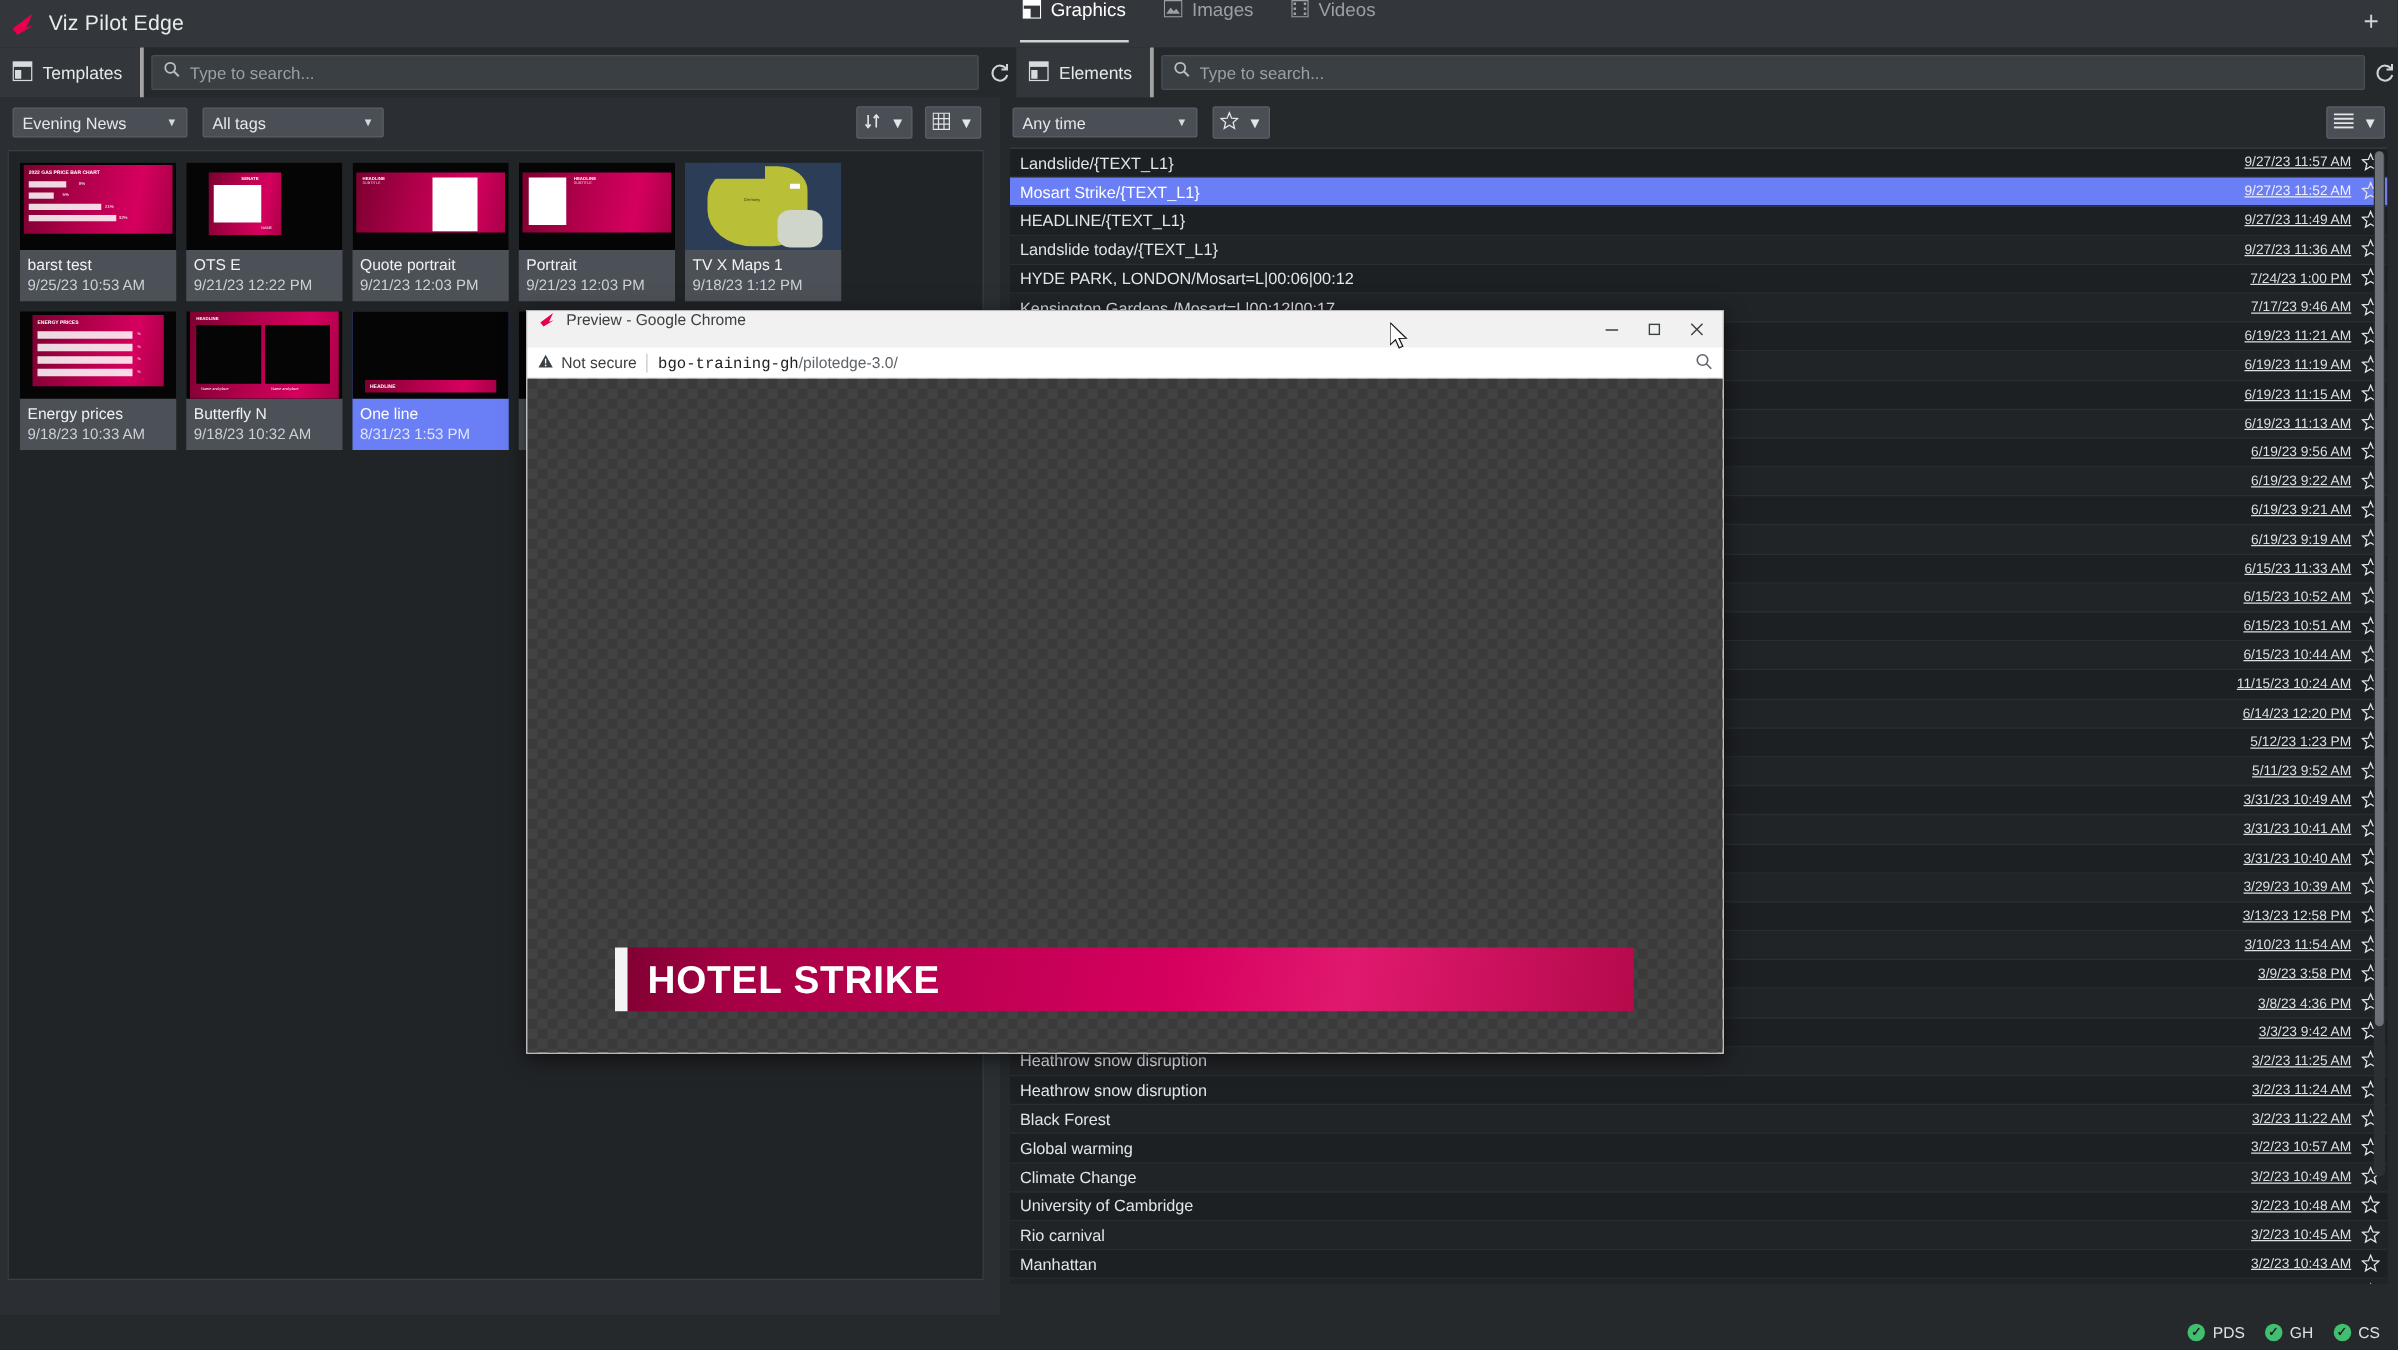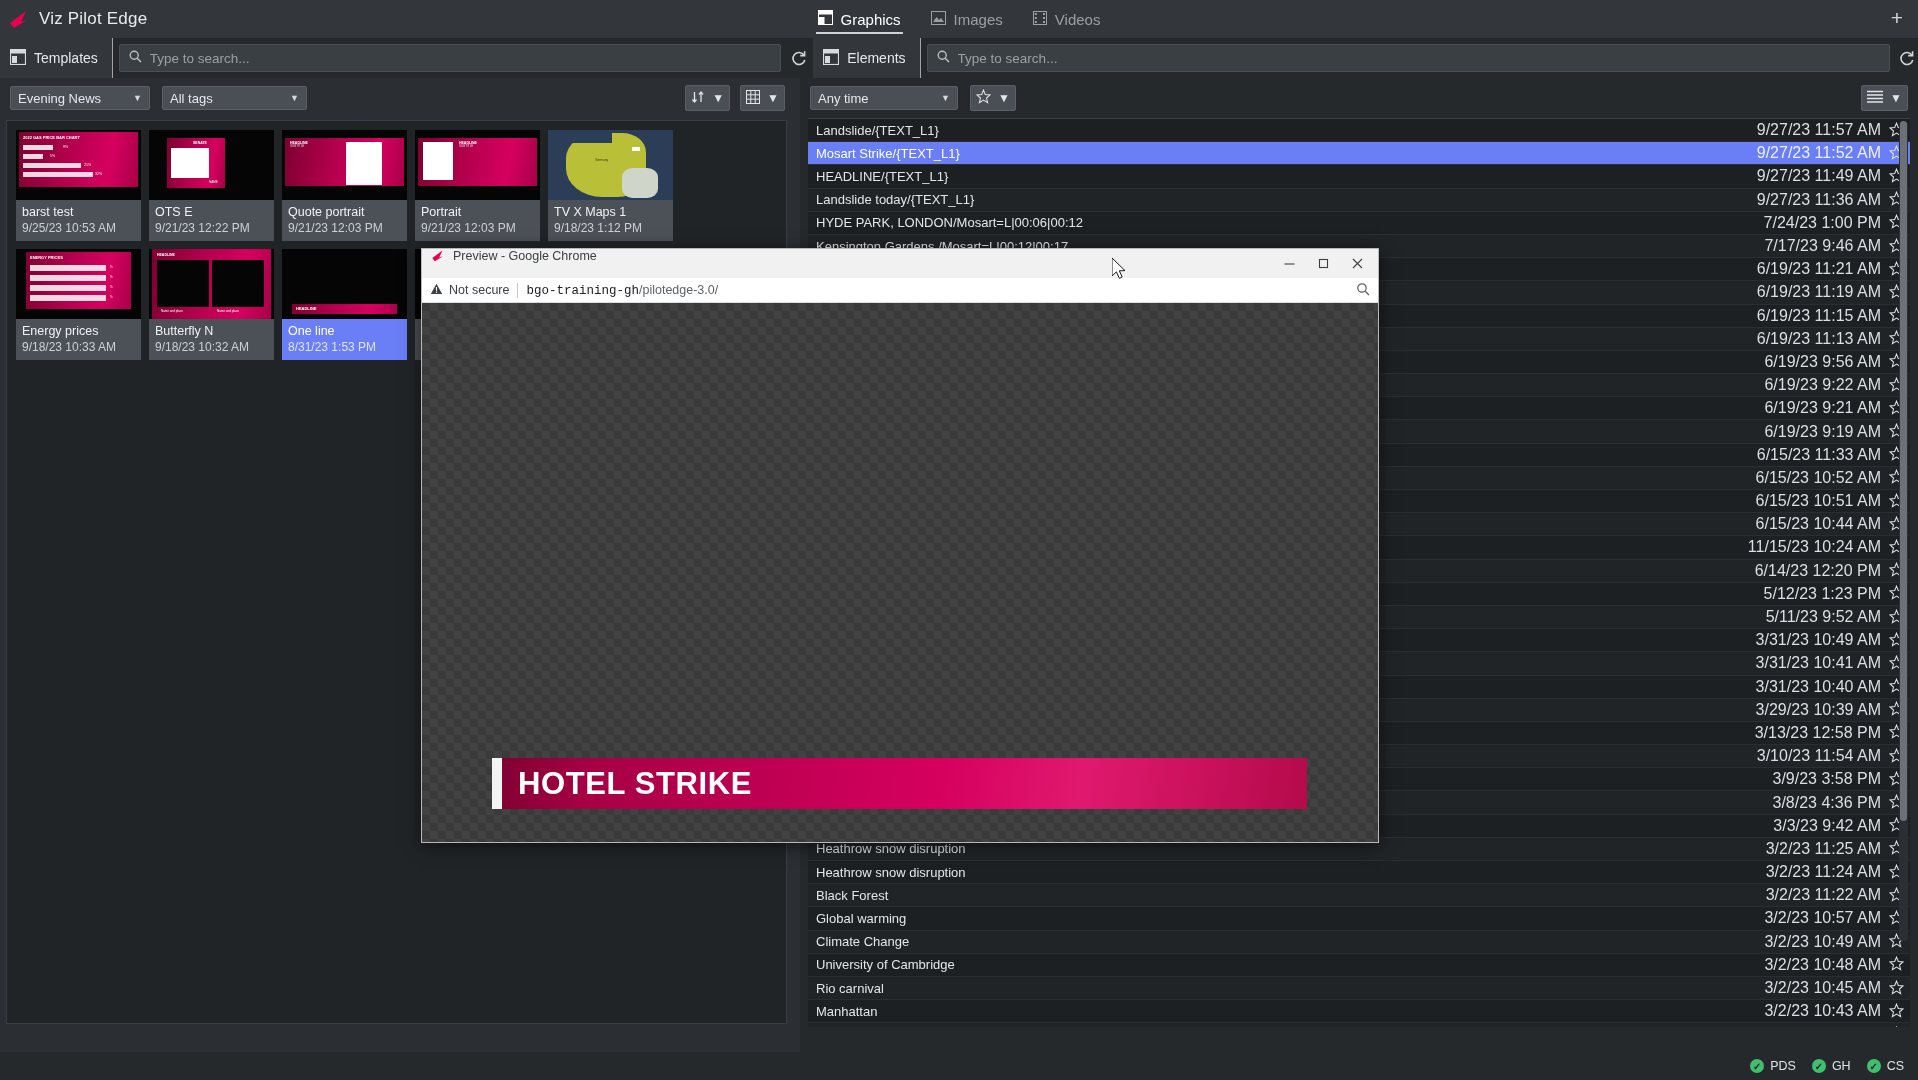--- a/index.html
+++ b/index.html
@@ -22,21 +22,21 @@
   }
   .logo-mark svg { display: block; }
   .app-title { font-size: 17px; color: #e9ebed; margin-left: 9px; letter-spacing: .2px; }
 
   .nav-center {
     position: absolute; left: 0; right: 0; top: 0; height: 38px;
     display: flex; align-items: center; justify-content: center; gap: 26px;
     pointer-events: none;
   }
   .nav-item {
-    display: flex; align-items: center; gap: 8px; height: 38px;
+    display: flex; gap: 8px; height: 38px;
     font-size: 15px; color: #9aa0a6; pointer-events: auto; padding: 0 2px;
     position: relative;
   }
   .nav-item.active { color: #ffffff; }
   .nav-item.active::after {
     content: ""; position: absolute; left: 0; right: 0; bottom: 4px;
     height: 2px; background: #cfd3d6;
   }
   .plus-btn {
     position: absolute; right: 10px; top: 8px; width: 22px; height: 22px;
@@ -45,21 +45,21 @@
 
   
   .toolbar {
     position: absolute; left: 0; top: 38px; width: 1918px; height: 40px;
     background: #26292c; display: flex; align-items: center;
   }
   .panel-tab {
     display: flex; align-items: center; gap: 8px;
     height: 40px; padding: 0 14px 0 10px;
     background: #33373b; font-size: 14px; color: #e6e8ea;
-    border-right: 1px solid #a3a3a3;
+    border-right: 3px solid #a3a3a3;
   }
   .search-wrap {
     flex: 0 0 auto; height: 28px; margin: 0 6px; background: #3a3f44;
     border: 1px solid #4a4f55; border-radius: 2px;
     display: flex; align-items: center; gap: 8px; padding: 0 9px;
   }
   .search-wrap input {
     background: transparent; border: 0; outline: 0; color: #e0e3e6;
     font-size: 13.5px; font-family: "Liberation Sans", sans-serif; width: 100%;
   }
@@ -114,21 +114,21 @@
   }
   .list-scroll { position: relative; }
   .row {
     height: 23.2px; display: flex; align-items: center;
     border-bottom: 1px solid #2a2e32; padding: 0 4px 0 8px;
     font-size: 13px; color: #e3e6e9;
   }
   .row:nth-child(even) { background: #212427; }
   .row.selected { background: #6a7ef5; color: #ffffff; }
   .row-name { flex: 1 1 auto; white-space: nowrap; overflow: hidden; }
-  .row-date { flex: 0 0 auto; font-size: 16px; color: #dcdfe3; margin-right: 8px; }
+  .row-date { flex: 0 0 auto; font-size: 11px; color: #dcdfe3; margin-right: 8px; text-decoration: underline; }
   .row.selected .row-date { color: #eef0ff; }
   .star { width: 17px; height: 17px; flex: 0 0 auto; }
 
   .vscroll {
     position: absolute; right: 2px; top: 2px; width: 9px; height: 820px;
     background: #2b2f33; border-radius: 4px;
   }
   .vthumb { position: absolute; left: 1px; top: 0; width: 7px; height: 700px; background: #6b7177; border-radius: 4px; }
 
   

